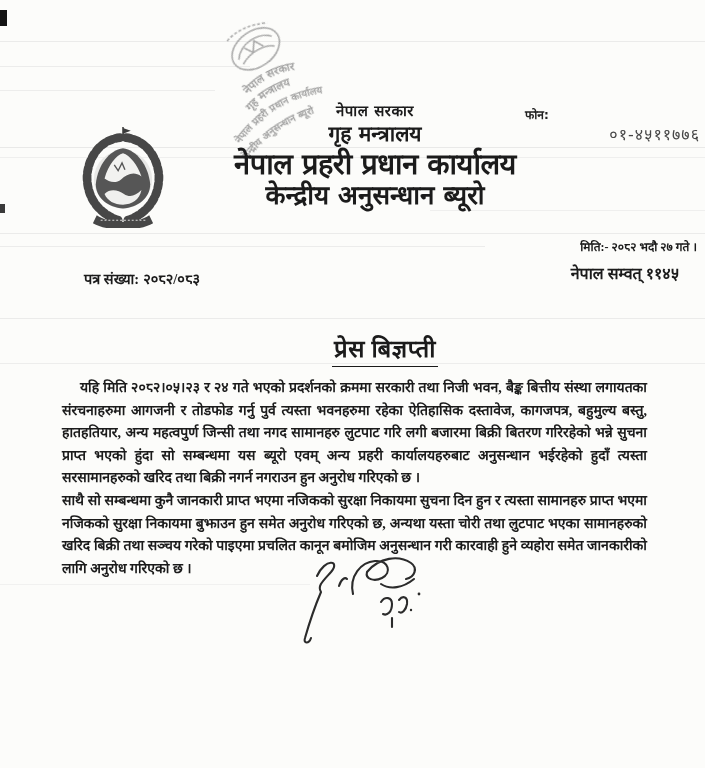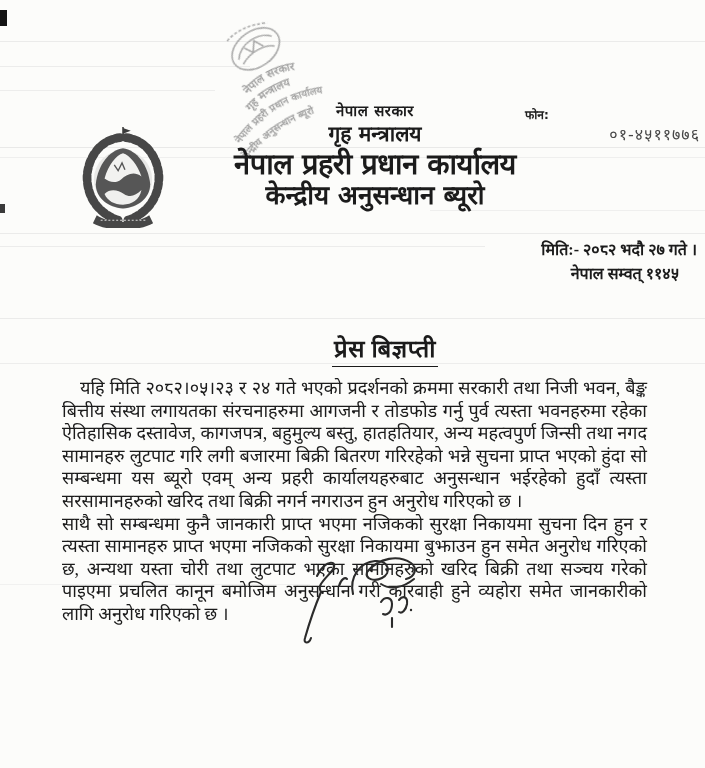--- a/index.html
+++ b/index.html
@@ -34,33 +34,33 @@
 
   
   .emblem{position:absolute;left:78px;top:126px;width:90px;height:102px;}
 
   
   .stamp{position:absolute;left:196px;top:16px;width:160px;height:145px;
     transform:rotate(-27deg);opacity:.82;filter:blur(.3px);}
   .stamp text{font-family:"DejaVu Sans","Liberation Sans",sans-serif;}
 
   
-  .date-line{position:absolute;right:8px;top:238px;font-size:16px;font-weight:600;white-space:nowrap;}
+  .date-line{position:absolute;right:8px;top:238px;font-size:12px;font-weight:600;white-space:nowrap;}
   .sambat-line{position:absolute;right:26px;top:262px;font-size:16px;font-weight:600;white-space:nowrap;}
   .letter-no{position:absolute;left:84px;top:268px;font-size:14.5px;font-weight:600;white-space:nowrap;}
   .letter-no .lbl{margin-right:4px;}
 
   
   .title-wrap{position:absolute;left:0;top:331px;width:770px;text-align:center;}
   .press-title{display:inline-block;font-size:24px;font-weight:bold;
     border-bottom:1.6px solid #1a1a1a;padding:0 2px 2px 2px;letter-spacing:.5px;}
 
   
   .body-text{position:absolute;left:62px;top:377px;width:585px;
-    font-size:18px;line-height:22.6px;font-weight:400;
+    font-size:14px;line-height:22.6px;font-weight:700;
     text-align:justify;color:#1b1b1b;}
   .body-text p{margin:0;}
   .body-text p.first{text-indent:18px;}
 
   
   .signature{position:absolute;left:293px;top:548px;width:170px;height:105px;}
 </style>
 </head>
 <body>
 
@@ -136,20 +136,23 @@
 
   <div class="contact-block">
     <div class="contact-row">
       <span class="contact-label">फोन:</span>
       <span class="contact-value">०१-४५११७७६</span>
     </div>
   </div>
 
   <div class="date-line">मिति:- २०८२ भदौ २७ गते ।</div>
   <div class="sambat-line">नेपाल सम्वत् ११४५</div>
+  <div class="letter-no">
+    <span class="lbl">पत्र संख्या:</span><span>२०८२/०८३</span>
+  </div>
 
   <div class="title-wrap">
     <span class="press-title">प्रेस बिज्ञप्ती</span>
   </div>
 
   <div class="body-text">
     <p class="first">यहि मिति २०८२।०५।२३ र २४ गते भएको प्रदर्शनको क्रममा सरकारी तथा निजी भवन, बैङ्क बित्तीय संस्था लगायतका संरचनाहरुमा आगजनी र तोडफोड गर्नु पुर्व त्यस्ता भवनहरुमा रहेका ऐतिहासिक दस्तावेज, कागजपत्र, बहुमुल्य बस्तु, हातहतियार, अन्य महत्वपुर्ण जिन्सी तथा नगद सामानहरु लुटपाट गरि लगी बजारमा बिक्री बितरण गरिरहेको भन्ने सुचना प्राप्त भएको हुंदा सो सम्बन्धमा यस ब्यूरो एवम् अन्य प्रहरी कार्यालयहरुबाट अनुसन्धान भईरहेको हुदाँ त्यस्ता सरसामानहरुको खरिद तथा बिक्री नगर्न नगराउन हुन अनुरोध गरिएको छ ।</p>
     <p>साथै सो सम्बन्धमा कुनै जानकारी प्राप्त भएमा नजिकको सुरक्षा निकायमा सुचना दिन हुन र त्यस्ता सामानहरु प्राप्त भएमा नजिकको सुरक्षा निकायमा बुझाउन हुन समेत अनुरोध गरिएको छ, अन्यथा यस्ता चोरी तथा लुटपाट भएका सामानहरुको खरिद बिक्री तथा सञ्चय गरेको पाइएमा प्रचलित कानून बमोजिम अनुसन्धान गरी कारवाही हुने व्यहोरा समेत जानकारीको लागि अनुरोध गरिएको छ ।</p>
   </div>
 

